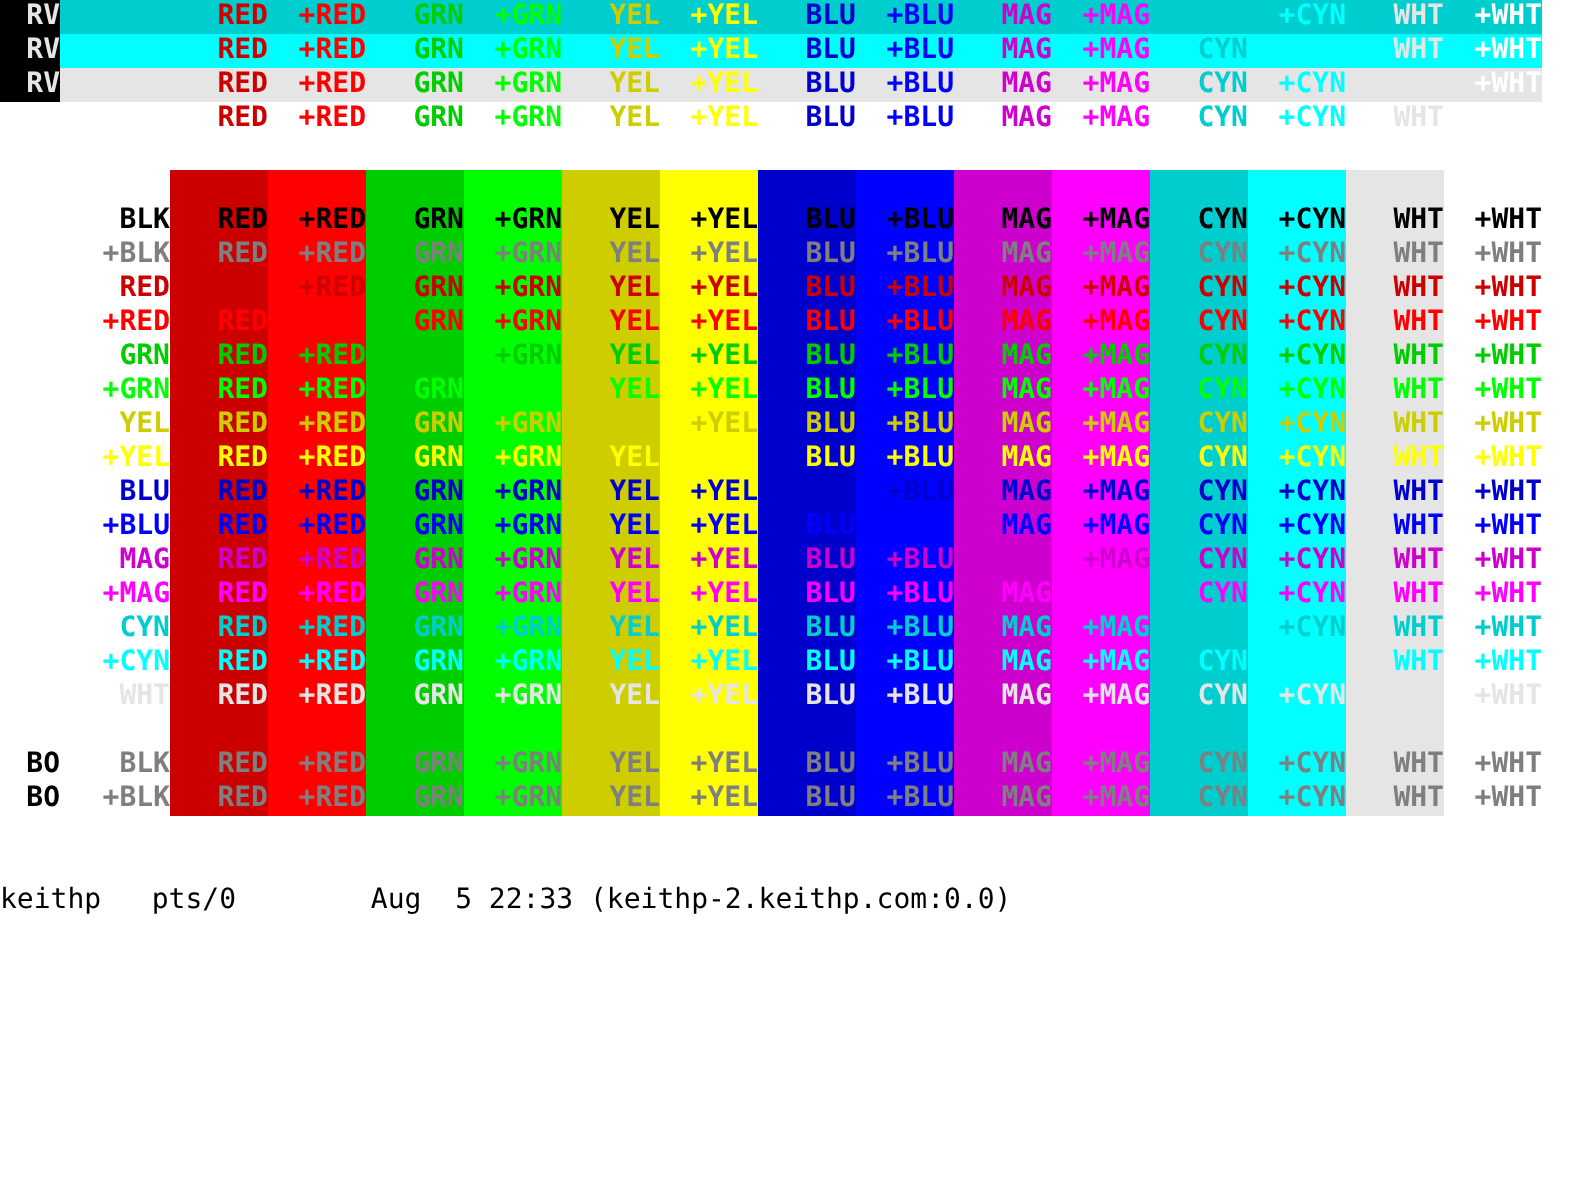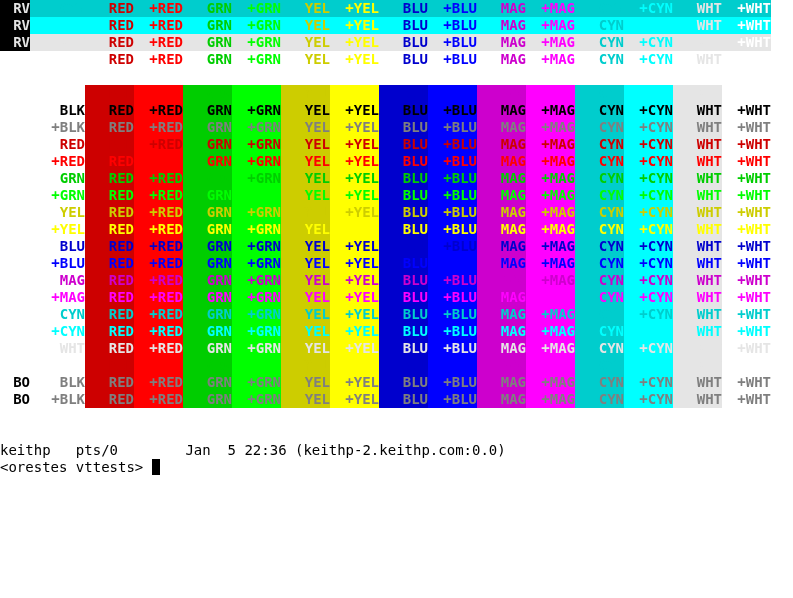--- a/index.html
+++ b/index.html
@@ -423,15 +423,14 @@
       <div class="cell" style="color: rgb(127, 127, 127); background-color: rgb(0, 0, 205);">BLU</div>
       <div class="cell" style="color: rgb(127, 127, 127); background-color: rgb(0, 0, 255);">+BLU</div>
       <div class="cell" style="color: rgb(127, 127, 127); background-color: rgb(205, 0, 205);">MAG</div>
       <div class="cell" style="color: rgb(127, 127, 127); background-color: rgb(255, 0, 255);">+MAG</div>
       <div class="cell" style="color: rgb(127, 127, 127); background-color: rgb(0, 205, 205);">CYN</div>
       <div class="cell" style="color: rgb(127, 127, 127); background-color: rgb(0, 255, 255);">+CYN</div>
       <div class="cell" style="color: rgb(127, 127, 127); background-color: rgb(229, 229, 229);">WHT</div>
       <div class="cell" style="color: rgb(127, 127, 127); background-color: rgb(255, 255, 255);">+WHT</div>
     </div>
     <div style="height: 34px;"></div>
-    <div class="pline">keithp   pts/0        Jan  5 22:36 (keithp-2.keithp.com:0.0)</div>
-    <div class="pline">&lt;orestes vttests&gt; <span class="cursor"></span></div>
+    <div class="pline">keithp   pts/0        Aug  5 22:33 (keithp-2.keithp.com:0.0)</div>
   </div>
 
 </body></html>

